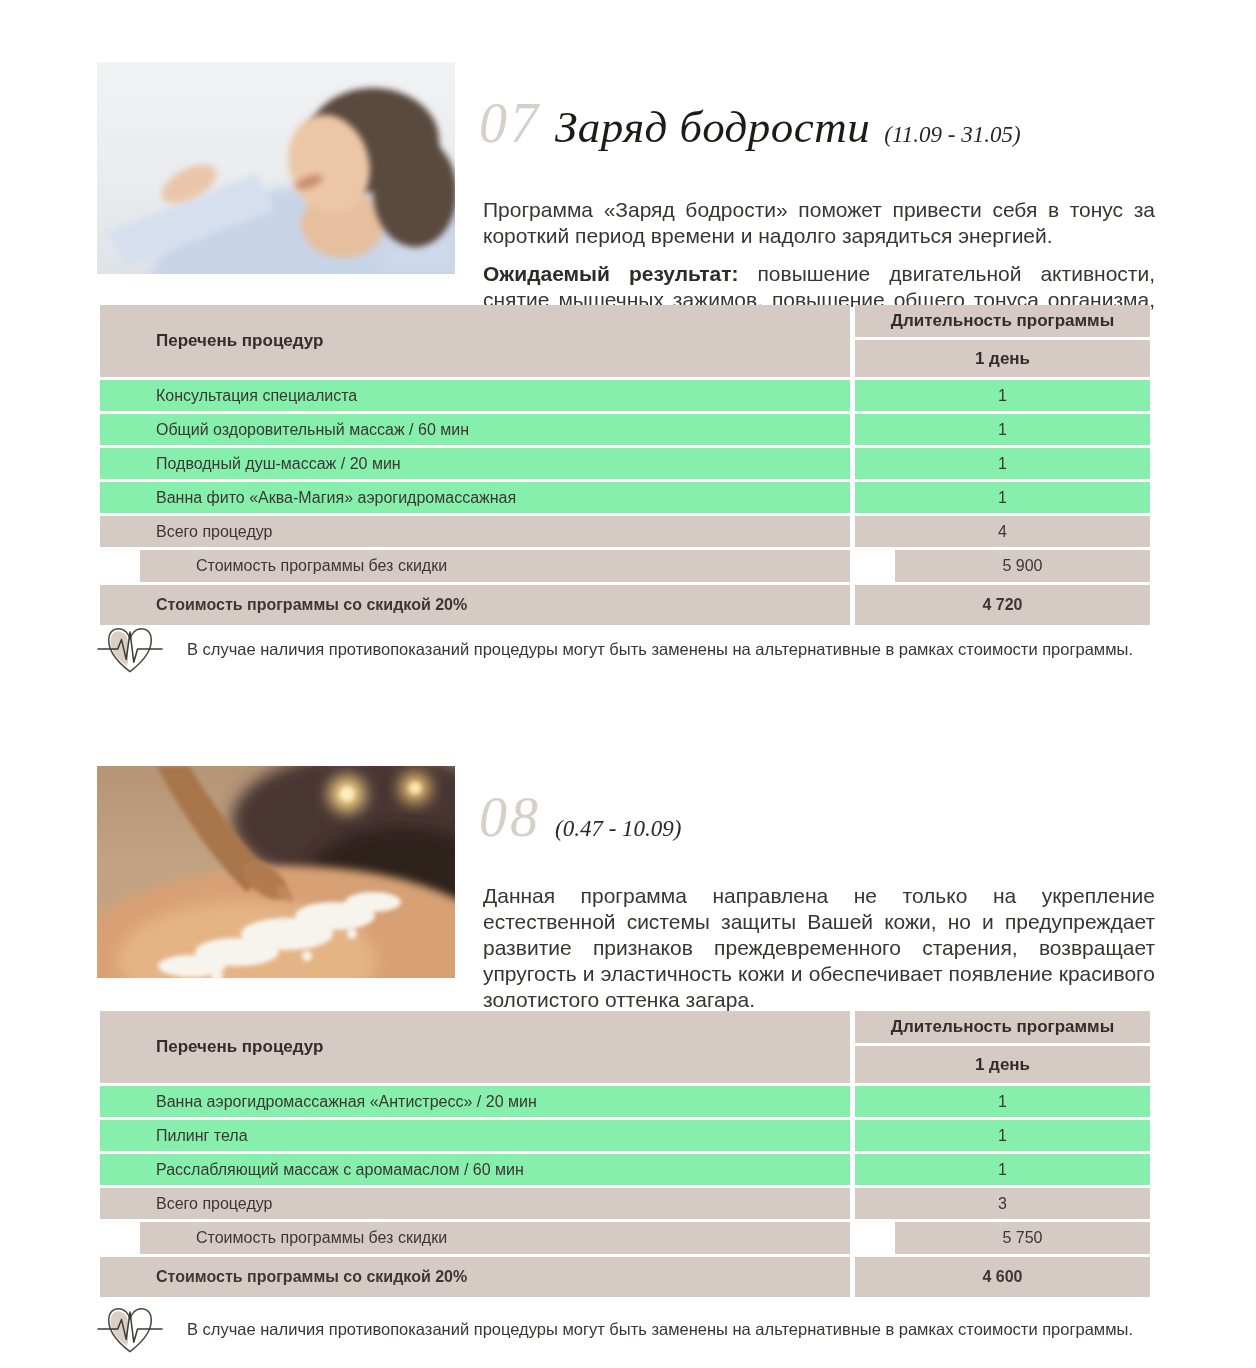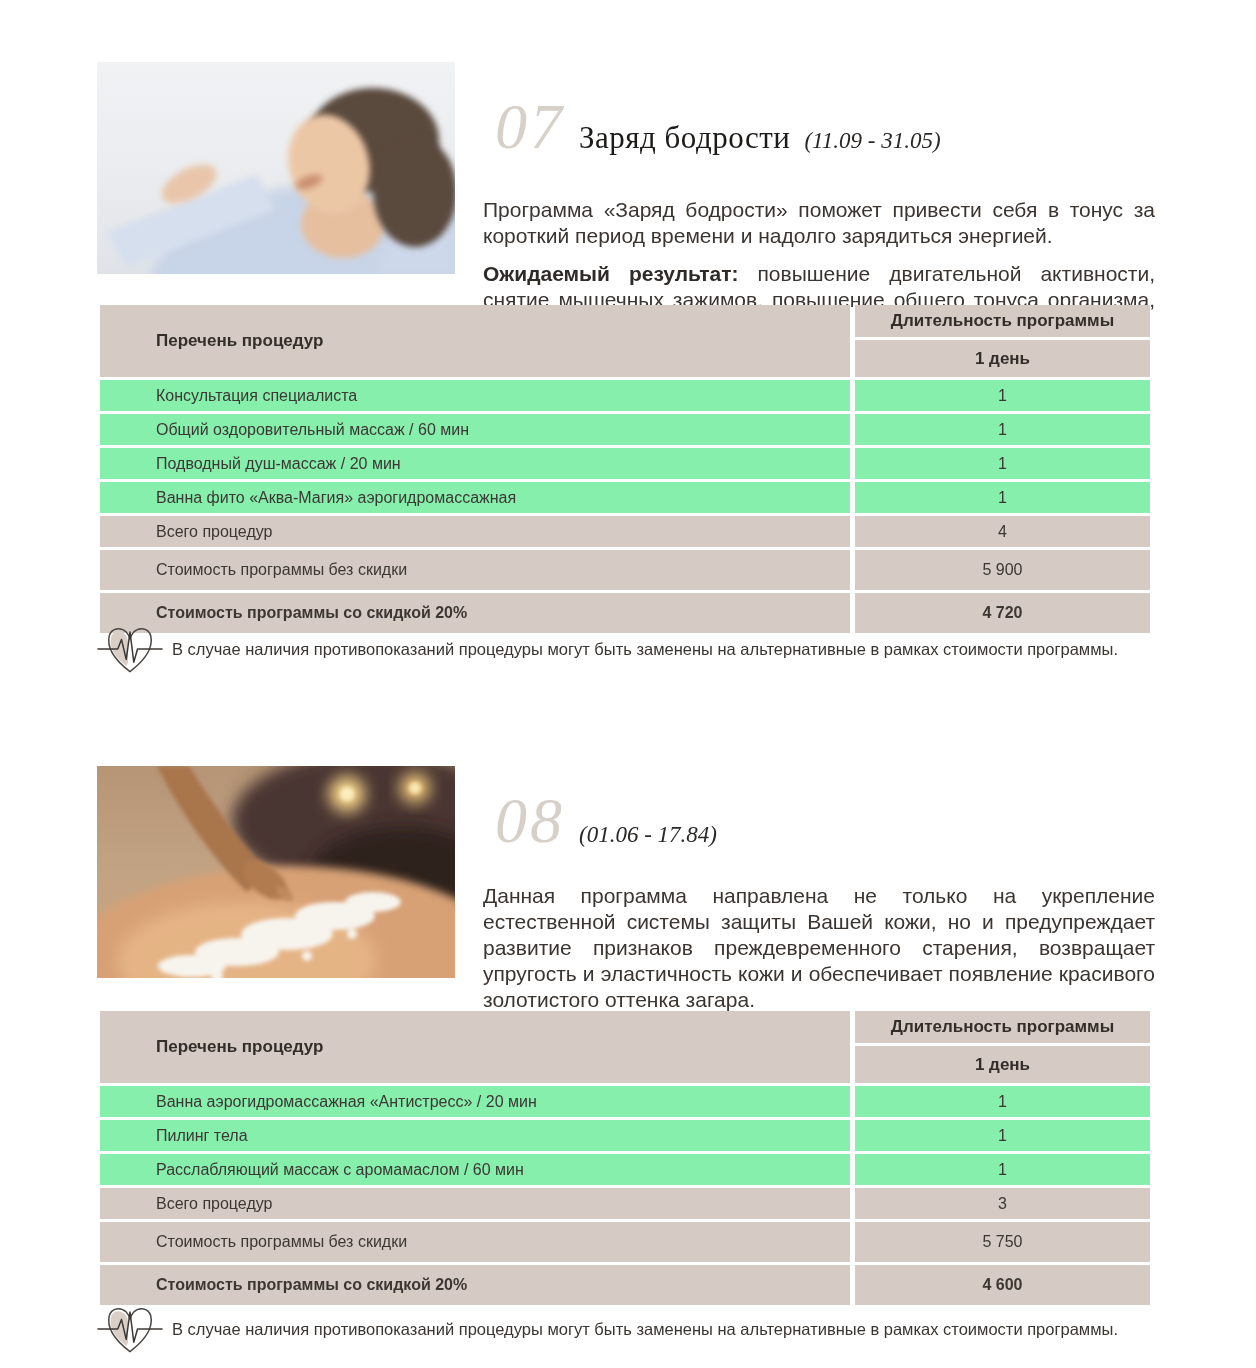--- a/index.html
+++ b/index.html
@@ -6,22 +6,22 @@
   .page{position:relative;width:1256px;height:1368px;background:#ffffff;
         font-family:"Liberation Sans",sans-serif;color:#3a3531;overflow:hidden;}
 
   
   .photo{position:absolute;left:97px;width:358px;height:212px;overflow:hidden;}
   .photo svg{display:block;}
 
   
   .sec-head{position:absolute;left:479px;display:flex;align-items:baseline;white-space:nowrap;}
   .sec-num{font-family:"Liberation Serif",serif;font-style:italic;font-weight:400;
-           font-size:64px;line-height:0.9;color:#d7d0c9;letter-spacing:3px;margin-left:16px;}
-  .sec-title{font-family:"Liberation Serif",serif;font-size:31px;
+           font-size:56px;line-height:0.9;color:#d7d0c9;letter-spacing:3px;}
+  .sec-title{font-family:"Liberation Serif",serif;font-style:italic;font-size:45px;
              color:#1d1b19;margin-left:14px;letter-spacing:0.5px;}
   .sec-dates{font-family:"Liberation Serif",serif;font-style:italic;font-size:23px;
              color:#2b2927;margin-left:14px;}
 
   
   .para{position:absolute;left:483px;width:672px;text-align:justify;
         font-size:21px;line-height:26px;color:#3a3531;}
   .para b{color:#2e2a27;}
 
   
@@ -30,25 +30,25 @@
           font-size:16px;color:#3c3733;}
   .cell{display:flex;align-items:center;}
   .lbl{padding-left:56px;}
   .val{justify-content:center;text-align:left;}
   .beige{background:#d5cac4;}
   .light{background:#86efac;}
   .hdr{font-weight:bold;font-size:17px;color:#332e2a;}
   .th-left{grid-column:1;grid-row:1 / 3;}
   .th-top{grid-column:2;grid-row:1;height:32px;}
   .th-bot{grid-column:2;grid-row:2;height:37px;}
-  .h31{height:31px;} .h36{height:40px;} .h40{height:40px;}
+  .h31{height:31px;} .h36{height:32px;margin-left:40px;} .h40{height:40px;}
   .b{font-weight:bold;}
 
   
-  .note{position:absolute;left:97px;width:1090px;display:flex;align-items:center;gap:9px;
+  .note{position:absolute;left:97px;width:1090px;display:flex;align-items:center;gap:24px;
         font-size:16.5px;color:#3a3531;}
   .note svg{flex:0 0 auto;display:block;}
 </style>
 </head>
 <body>
 
 <div class="page">
 
   <div class="photo" style="top:62px;">
     <svg width="358" height="212" viewBox="0 0 358 212">
@@ -162,21 +162,21 @@
         <ellipse cx="276" cy="136" rx="28" ry="10"></ellipse>
         <circle cx="120" cy="210" r="6"></circle>
           <circle cx="210" cy="190" r="5"></circle>
           <circle cx="255" cy="168" r="5"></circle>
       </g>
     </svg>
   </div>
 
   <div class="sec-head" style="top:792px;">
     <span class="sec-num">08</span>
-    <span class="sec-dates">(01.06 - 17.84)</span>
+    <span class="sec-dates">(0.47 - 10.09)</span>
   </div>
 
   <p class="para" style="top:862px;">Данная программа направлена не только на укрепление естественной системы защиты Вашей кожи, но и предупреждает развитие признаков преждевременного старения, возвращает упругость и эластичность кожи и обеспечивает появление красивого золотистого оттенка загара.</p>
 
   <div class="ptable" style="top:1011px;">
     <div class="cell lbl beige hdr th-left">Перечень процедур</div>
     <div class="cell val beige hdr th-top">Длительность программы</div>
     <div class="cell val beige hdr th-bot">1 день</div>
 
     <div class="cell lbl light h31">Ванна аэрогидромассажная «Антистресс» / 20 мин</div>

